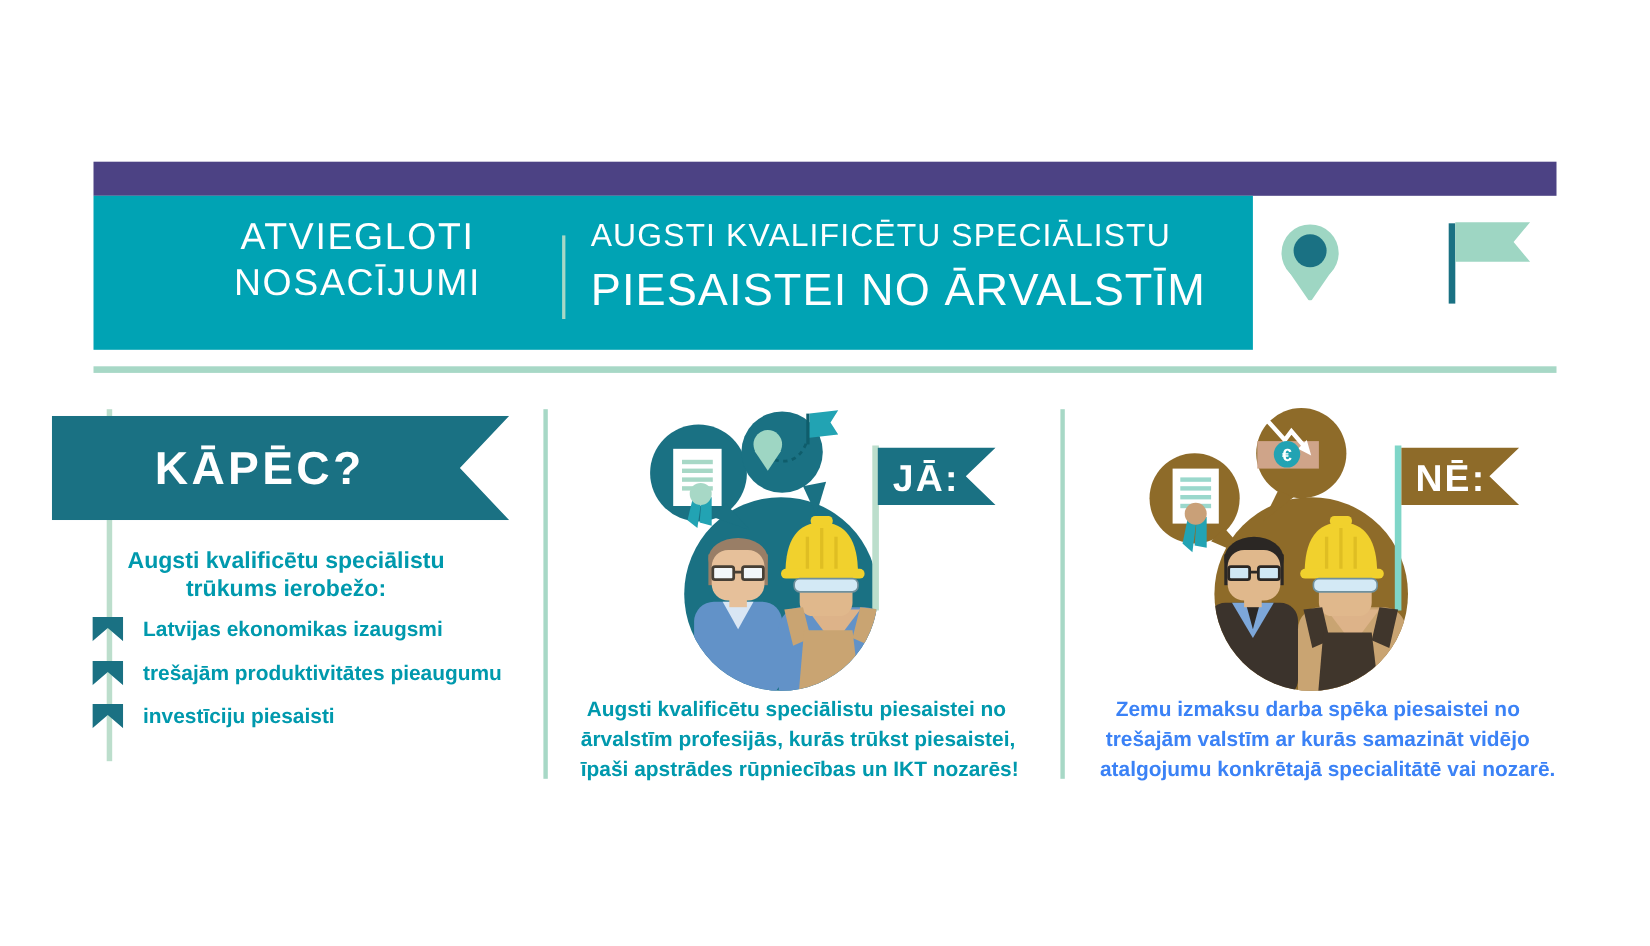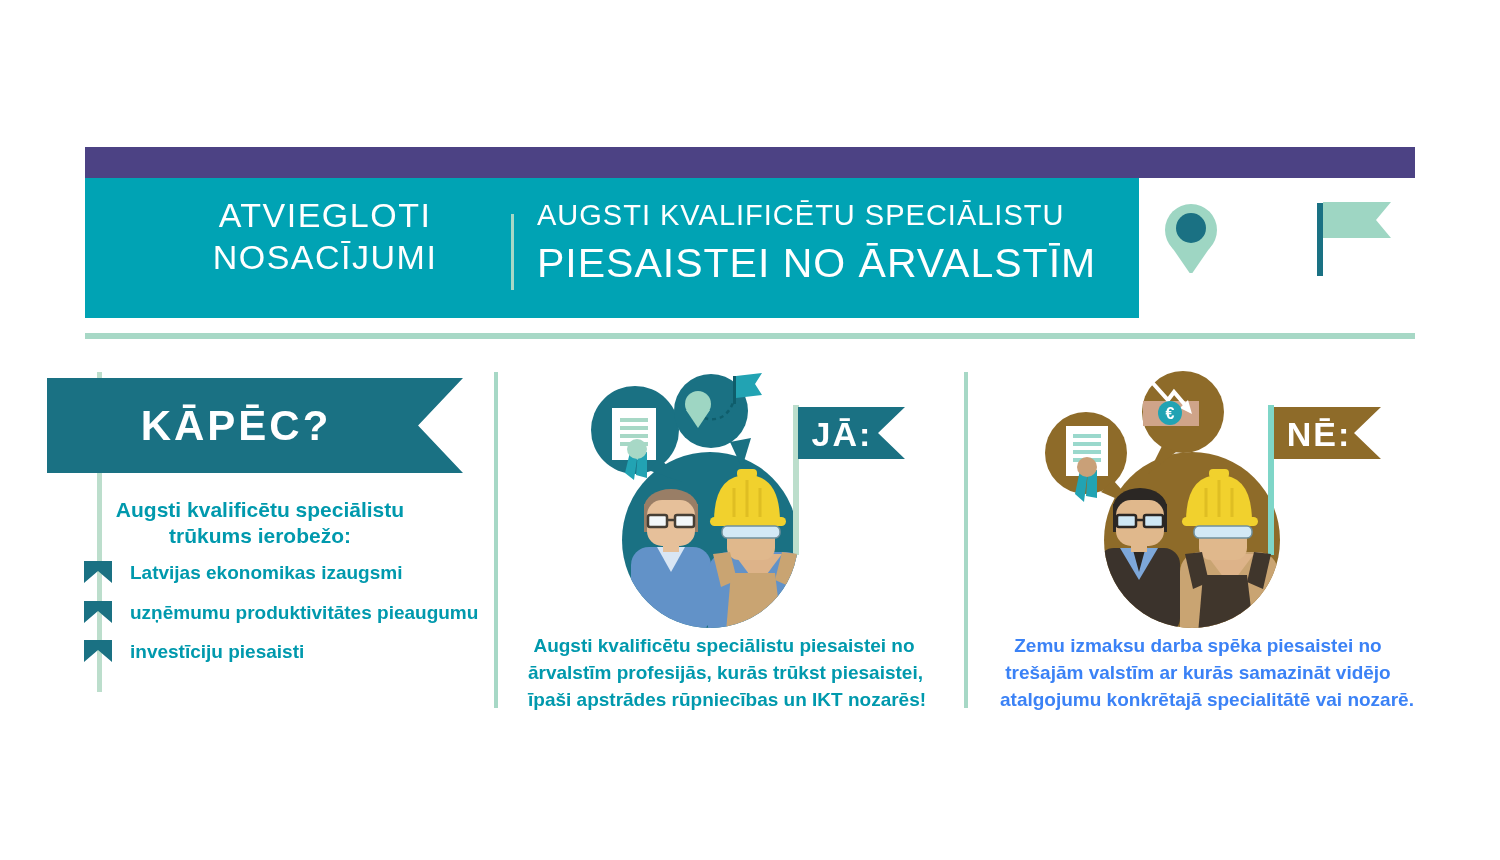--- a/index.html
+++ b/index.html
@@ -96,21 +96,21 @@
   <div class="abs why-row" style="top:558px">
     <svg class="marker" viewBox="0 0 28 24">
       <polygon points="0,1 28,1 28,23 14,11 0,23" fill="#1A7183"></polygon>
       </svg>
     <span class="lbl">Latvijas ekonomikas izaugsmi</span>
   </div>
   <div class="abs why-row" style="top:598px">
     <svg class="marker" viewBox="0 0 28 24">
       <polygon points="0,1 28,1 28,23 14,11 0,23" fill="#1A7183"></polygon>
       </svg>
-    <span class="lbl">uzņēmumu produktivitātes pieaugumu</span>
+    <span class="lbl">trešajām produktivitātes pieaugumu</span>
   </div>
   <div class="abs why-row" style="top:637px">
     <svg class="marker" viewBox="0 0 28 24">
       <polygon points="0,1 28,1 28,23 14,11 0,23" fill="#1A7183"></polygon>
       </svg>
     <span class="lbl">investīciju piesaisti</span>
   </div>
 
   <svg class="abs illu" width="420" height="300" viewBox="0 0 420 300">
     <defs>

